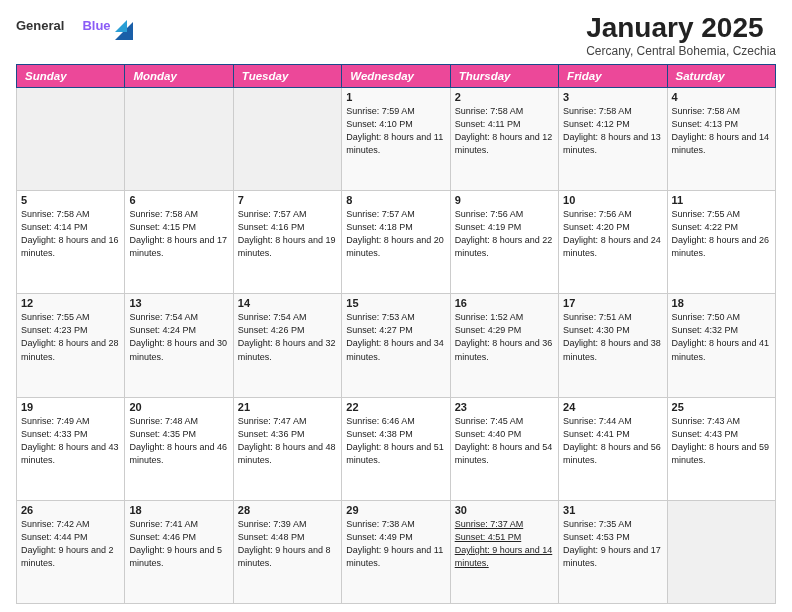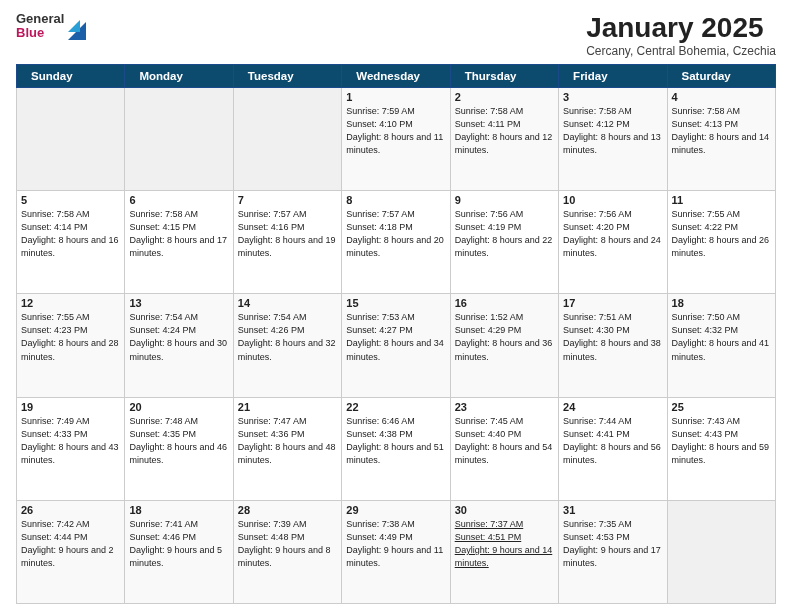--- a/index.html
+++ b/index.html
@@ -23,27 +23,27 @@
       justify-content: space-between;
       margin-bottom: 6px;
     }
     .logo {
       display: flex;
       align-items: center;
       gap: 2px;
     }
     .logo-text {
       display: flex;
-      flex-direction: column;
+      flex-direction: row;
       font-size: 13px;
       font-weight: bold;
       line-height: 1.1;
     }
     .logo-general { color: #333; }
-    .logo-blue { color: #be185d; }
+    .logo-blue { color: #8b5cf6; padding-left: 18px; }
     .logo-icon {
       width: 18px;
       height: 28px;
       margin-left: 2px;
     }
     .title-block {
       text-align: left;
     }
     .month-title {
       font-size: 28px;
@@ -54,27 +54,28 @@
       font-size: 12px;
       color: #444;
     }
     .calendar {
       width: 100%;
       border-collapse: collapse;
       flex: 1;
       table-layout: fixed;
     }
     .calendar thead th {
-      background: #0c4a6e;
+      background: #ec4899;
       color: #fff;
       font-size: 11.5px;
       font-weight: bold;
-      padding: 5px 14px;
+      padding: 5px 8px;
       border: 1px solid #1a4a8a;
       text-align: left;
+      font-style: italic;
     }
     .calendar tbody td {
       border: 1px solid #ccc;
       vertical-align: top;
       padding: 3px 4px;
       font-size: 9.2px;
       color: #222;
       height: 88px;
       background: #fff;
     }

